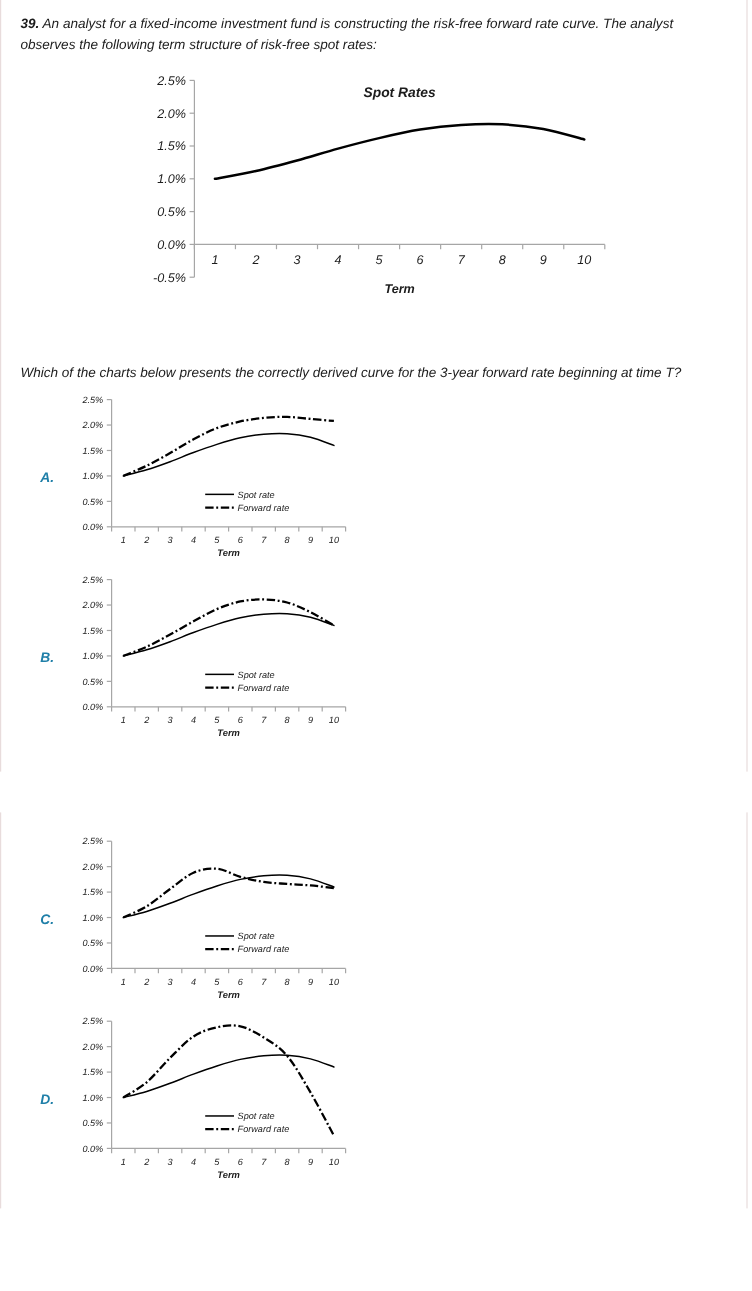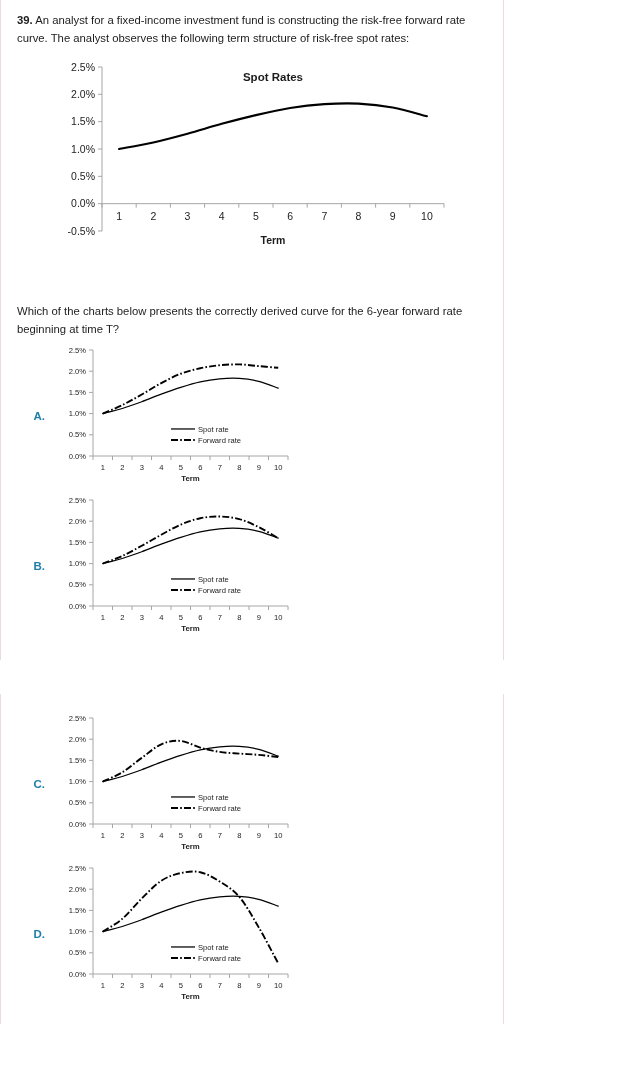--- a/index.html
+++ b/index.html
@@ -2,24 +2,25 @@
 <html><head>
 <meta charset="utf-8">
 <style>
   * { box-sizing: border-box; }
   html, body {
     margin: 0; padding: 0;
     background: #ffffff;
     font-family: "Liberation Sans", sans-serif;
   }
   .page {
-    width: 504px;
+    width: 623px;
     min-height: 1076px;
     position: relative;
     background: #ffffff;
+    font-style: italic;
   }
   .panel {
     background: #ffffff;
     border-left: 1px solid #e8dcdc;
     border-right: 1px solid #e8dcdc;
     position: relative;
   }
   .panel-one { padding: 12px 16px 18px 16px; }
   .panel-two { padding: 16px 16px 14px 16px; }
   .gap { height: 34px; background: #ffffff; }
@@ -132,21 +133,21 @@
             <text x="340.7" y="163.16666666666669" text-anchor="middle" font-size="10.5" class="ax-text">9</text>
             <line x1="357.8" y1="146.66666666666669" x2="357.8" y2="150.66666666666669" class="tick"></line>
             <text x="374.9" y="163.16666666666669" text-anchor="middle" font-size="10.5" class="ax-text">10</text>
             <line x1="392" y1="146.66666666666669" x2="392" y2="150.66666666666669" class="tick"></line>
             <text x="221" y="187.16666666666669" text-anchor="middle" font-size="10.5" class="axis-title">Term</text>
             <path d="M 67.10 92.00 C 72.80 90.91, 89.90 87.99, 101.30 85.44 C 112.70 82.89, 124.10 79.79, 135.50 76.69 C 146.90 73.60, 158.30 69.95, 169.70 66.85 C 181.10 63.76, 192.50 60.75, 203.90 58.11 C 215.30 55.46, 226.70 52.82, 238.10 51.00 C 249.50 49.18, 260.90 47.90, 272.30 47.17 C 283.70 46.44, 295.10 46.08, 306.50 46.63 C 317.90 47.17, 329.30 48.36, 340.70 50.45 C 352.10 52.55, 369.20 57.74, 374.90 59.20" class="spot-line" stroke-width="2.1"></path>
           </svg>
         </div>
     </div>
 
-    <p class="qtext second">Which of the charts below presents the correctly derived curve for the 6-year forward rate beginning at time T?</p>
+    <p class="qtext second">Which of the charts below presents the correctly derived curve for the 3-year forward rate beginning at time T?</p>
 
     <div class="option-row">
       <div class="option-letter">A.</div>
       <div class="option-chart" id="chart-a">
           <svg width="245" height="148" viewBox="0 0 245 148">
             <path d="M 42 8 L 42 114" class="axis-line"></path>
             <line x1="38" y1="114" x2="42" y2="114" class="tick"></line>
             <text x="35" y="116.66" text-anchor="end" font-size="7.6" class="ax-text">0.0%</text>
             <line x1="38" y1="92.80000000000001" x2="42" y2="92.80000000000001" class="tick"></line>
             <text x="35" y="95.46000000000001" text-anchor="end" font-size="7.6" class="ax-text">0.5%</text>

